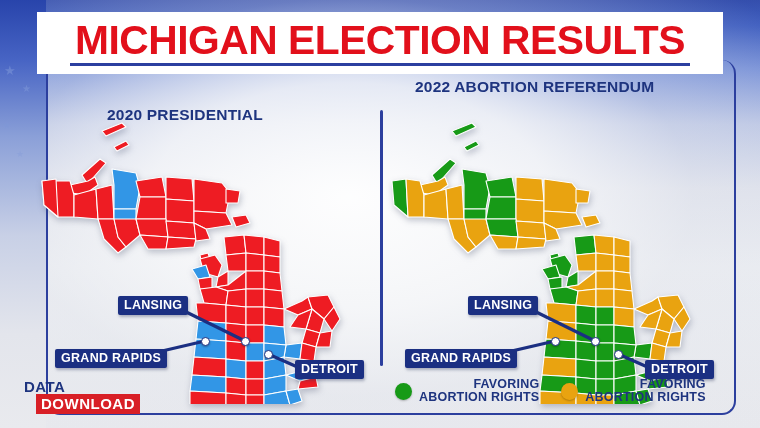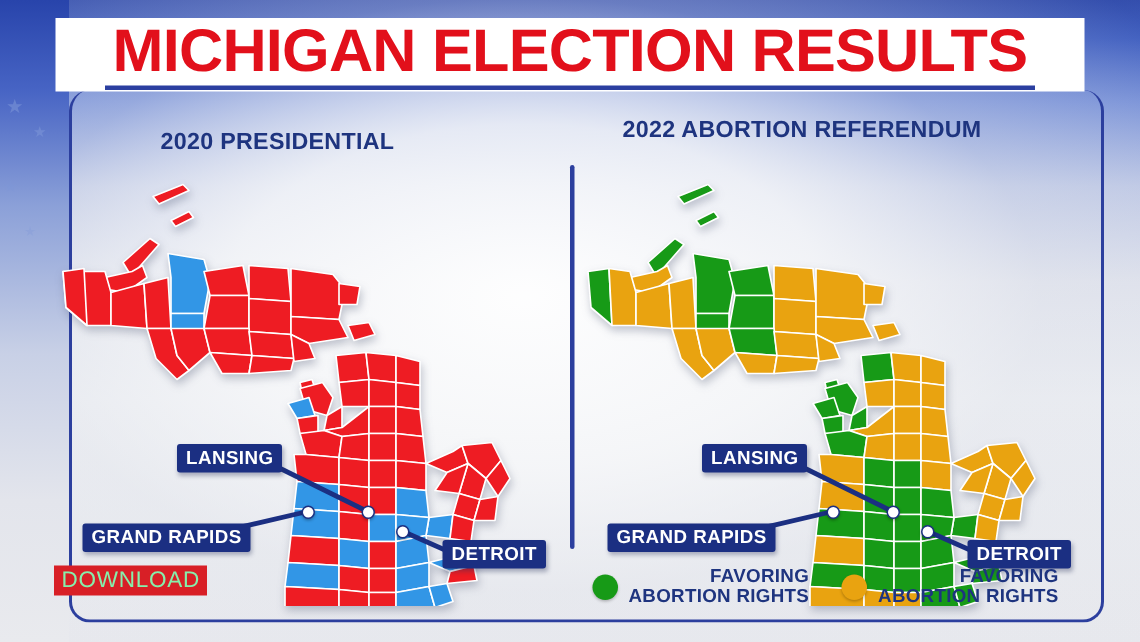--- a/index.html
+++ b/index.html
@@ -22,40 +22,40 @@
   .star{position:absolute;color:#7e97d8;opacity:.55;font-size:13px;line-height:1;}
   
   .frame{
     position:absolute;left:46px;top:60px;width:690px;height:355px;
     border:2px solid #2c3f9e;border-radius:14px;
     border-top:none;
     box-sizing:border-box;pointer-events:none;
   }
   
   .banner{
-    position:absolute;left:37px;top:12px;width:686px;height:49px;
+    position:absolute;left:37px;top:12px;width:686px;height:62px;
     background:#ffffff;box-sizing:border-box;
     display:flex;flex-direction:column;align-items:center;justify-content:center;
   }
   .banner h1{
     margin:0;color:#e2101b;font-size:40px;line-height:40px;
     font-weight:bold;letter-spacing:-0.5px;
     font-family:"Liberation Sans", sans-serif;
     transform:scaleX(1.02);
     white-space:nowrap;
   }
   .banner .rule{
     margin-top:3px;width:620px;height:3px;background:#2b3fa0;
   }
   
   .colhead{
     position:absolute;color:#1e347f;font-size:15.5px;font-weight:bold;
     letter-spacing:.2px;white-space:nowrap;
   }
-  #head-left{left:107px;top:86px;}
+  #head-left{left:107px;top:106px;}
   #head-right{left:415px;top:78px;text-align:right;}
   
   .divider{
     position:absolute;left:380px;top:110px;width:3px;height:256px;
     background:#2c3f9e;border-radius:2px;
   }
   
   .panel{position:absolute;top:119px;width:330px;height:285px;}
   #panel-left{left:40px;}
   #panel-right{left:390px;}
@@ -76,21 +76,21 @@
   .leader{position:absolute;}
   
   .legend{position:absolute;left:395px;top:378px;display:flex;gap:22px;align-items:center;}
   .leg-item{display:flex;align-items:center;gap:7px;}
   .leg-dot{width:17px;height:17px;border-radius:50%;flex:none;
            box-shadow:0 1px 2px rgba(0,0,0,.25);}
   .leg-txt{color:#1e347f;font-size:12.5px;font-weight:bold;line-height:13px;letter-spacing:.2px;text-align:right;}
   
   .brand{position:absolute;left:24px;top:378px;}
   .brand .b1{color:#1e347f;font-size:15px;font-weight:bold;letter-spacing:.5px;}
-  .brand .b2{background:#d81f26;color:#86efac;font-size:15px;font-weight:normal;
+  .brand .b2{background:#d81f26;color:#ffffff;font-size:15px;font-weight:bold;
              letter-spacing:.5px;padding:1px 5px 2px 5px;display:inline-block;margin-left:12px;margin-top:-2px;}
 </style>
 </head>
 <body>
 
 <div id="stage">
 
   <div class="rail">
     <span class="star" style="left:4px;top:64px;">★</span>
     <span class="star" style="left:22px;top:84px;font-size:10px;">★</span>
@@ -338,16 +338,17 @@
     <div class="leg-item">
       <span class="leg-dot" style="background:#e9a310;"></span>
       <span class="leg-txt">
         <span>FAVORING</span><br>
         <span>ABORTION RIGHTS</span>
       </span>
     </div>
   </div>
 
   <div class="brand">
+    <div class="b1">DATA</div>
     <div class="b2">DOWNLOAD</div>
   </div>
 
 </div>
 
 </body></html>

